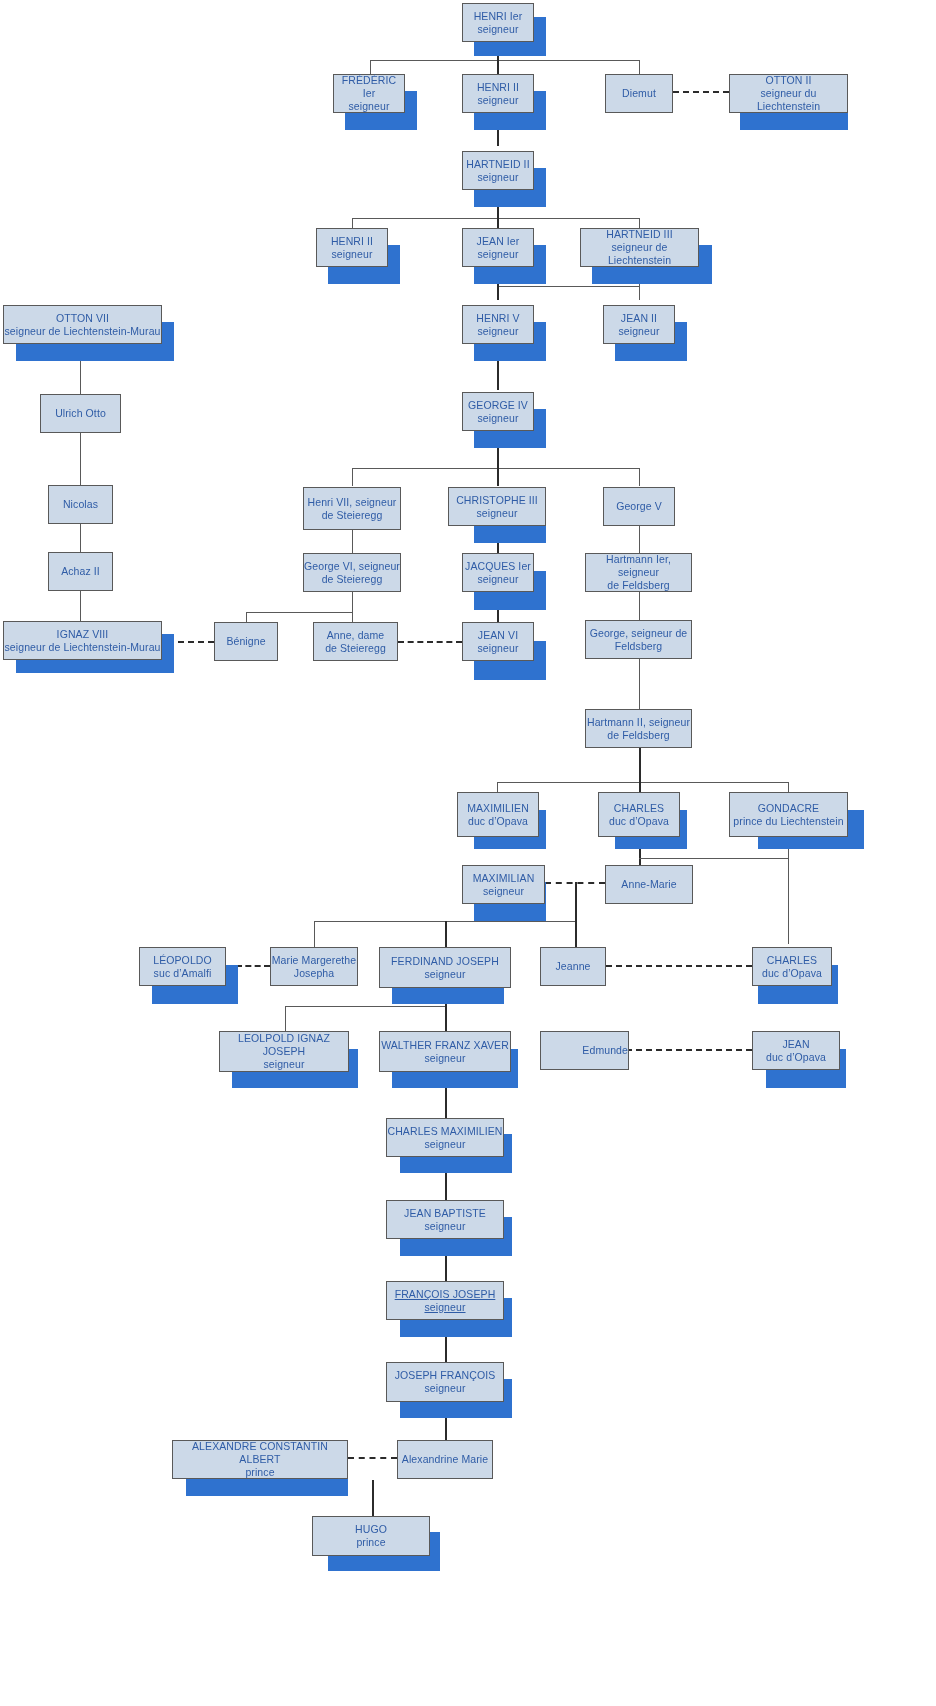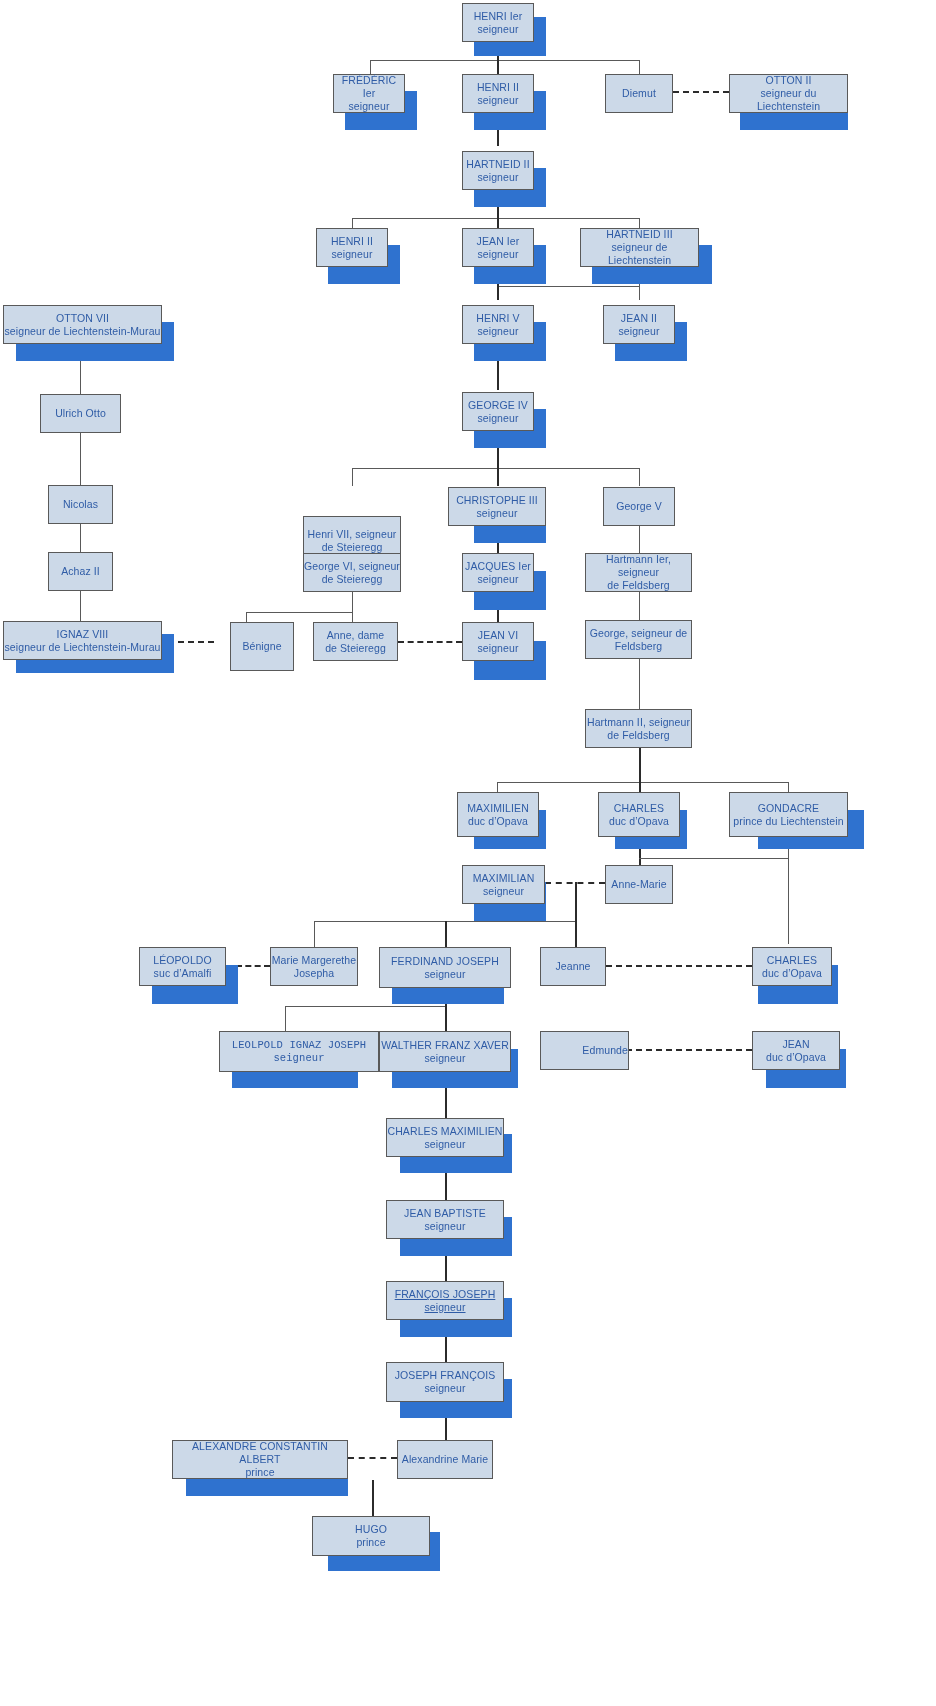--- a/index.html
+++ b/index.html
@@ -223,21 +223,21 @@
 
   <div class="node" style="left:462px;top:392px;width:72px;height:39px;">
     <span class="l1">GEORGE IV</span>
     <span class="l2">seigneur</span>
   </div>
 
   <div class="node" style="left:40px;top:394px;width:81px;height:39px;">
     <span class="l1">Ulrich Otto</span>
   </div>
 
-  <div class="node" style="left:303px;top:487px;width:98px;height:50px;margin-top:29px;">
+  <div class="node" style="left:303px;top:487px;width:98px;height:43px;">
     <span class="l1">Henri VII, seigneur</span>
     <span class="l2">de Steieregg</span>
   </div>
 
   <div class="node" style="left:448px;top:487px;width:98px;height:39px;">
     <span class="l1">CHRISTOPHE III</span>
     <span class="l2">seigneur</span>
   </div>
 
   <div class="node" style="left:603px;top:487px;width:72px;height:39px;">
@@ -265,21 +265,21 @@
 
   <div class="node" style="left:48px;top:552px;width:65px;height:39px;">
     <span class="l1">Achaz II</span>
   </div>
 
   <div class="node" style="left:3px;top:621px;width:159px;height:39px;">
     <span class="l1">IGNAZ VIII</span>
     <span class="l2">seigneur de Liechtenstein-Murau</span>
   </div>
 
-  <div class="node" style="left:230px;top:622px;width:64px;height:49px;">
+  <div class="node" style="left:214px;top:622px;width:64px;height:39px;">
     <span class="l1">Bénigne</span>
   </div>
 
   <div class="node" style="left:313px;top:622px;width:85px;height:39px;">
     <span class="l1">Anne, dame</span>
     <span class="l2">de Steieregg</span>
   </div>
 
   <div class="node" style="left:462px;top:622px;width:72px;height:39px;">
     <span class="l1">JEAN VI</span>
@@ -309,21 +309,21 @@
   <div class="node" style="left:729px;top:792px;width:119px;height:45px;">
     <span class="l1">GONDACRE</span>
     <span class="l2">prince du Liechtenstein</span>
   </div>
 
   <div class="node" style="left:462px;top:865px;width:83px;height:39px;">
     <span class="l1">MAXIMILIAN</span>
     <span class="l2">seigneur</span>
   </div>
 
-  <div class="node" style="left:605px;top:865px;width:68px;height:39px;">
+  <div class="node" style="left:605px;top:865px;width:88px;height:39px;">
     <span class="l1">Anne-Marie</span>
   </div>
 
   <div class="node" style="left:139px;top:947px;width:87px;height:39px;">
     <span class="l1">LÉOPOLDO</span>
     <span class="l2">suc d’Amalfi</span>
   </div>
 
   <div class="node" style="left:270px;top:947px;width:88px;height:39px;">
     <span class="l1">Marie Margerethe</span>
@@ -337,21 +337,21 @@
 
   <div class="node" style="left:540px;top:947px;width:66px;height:39px;">
     <span class="l1">Jeanne</span>
   </div>
 
   <div class="node" style="left:752px;top:947px;width:80px;height:39px;">
     <span class="l1">CHARLES</span>
     <span class="l2">duc d’Opava</span>
   </div>
 
-  <div class="node" style="left:219px;top:1031px;width:160px;height:41px;font-family:Liberation Mono, monospace;">
+  <div class="node" style="left:219px;top:1031px;width:130px;height:41px;">
     <span class="l1">LEOLPOLD IGNAZ JOSEPH</span>
     <span class="l2">seigneur</span>
   </div>
 
   <div class="node" style="left:379px;top:1031px;width:132px;height:41px;">
     <span class="l1">WALTHER FRANZ XAVER</span>
     <span class="l2">seigneur</span>
   </div>
 
   <div class="node" style="left:540px;top:1031px;width:89px;height:39px;align-items:flex-end;">

